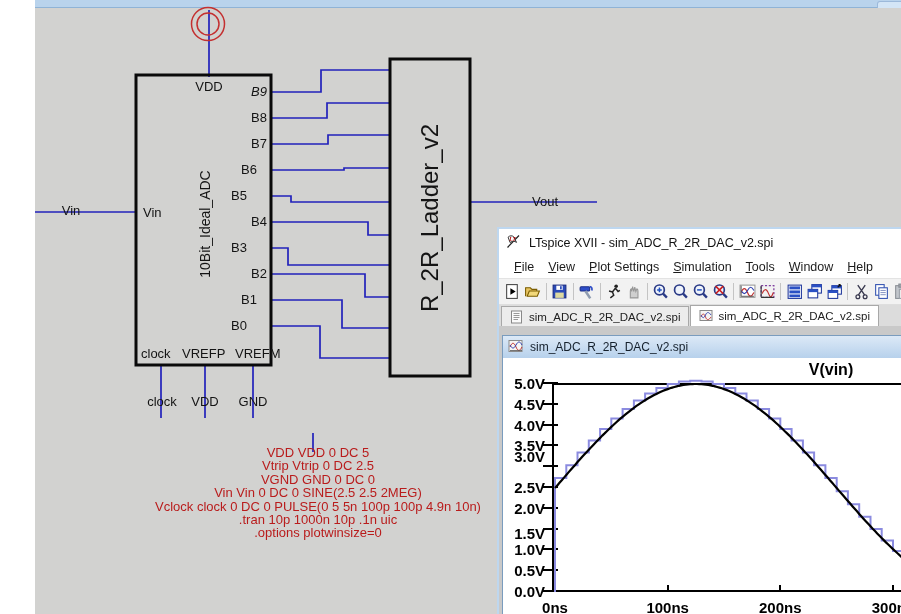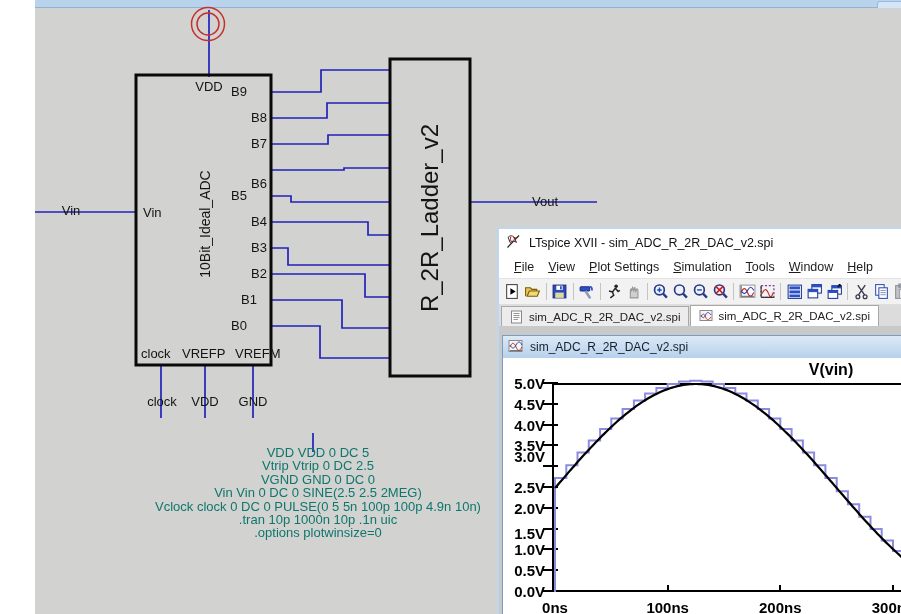--- a/index.html
+++ b/index.html
@@ -8,21 +8,21 @@
 
   
   .topstrip{position:absolute;left:0;top:0;width:901px;height:7px;background:#b9d3ec;border-bottom:1px solid #8fb3d6;}
   .stub{position:absolute;top:1px;height:6px;background:#d3e5f6;border:1px solid #9cb9da;border-bottom:none;border-radius:3px 3px 0 0;}
 
   
   #schem-svg{position:absolute;left:0;top:0;z-index:1;}
   .stext{position:absolute;z-index:2;font-size:13px;color:#141414;white-space:nowrap;}
   .vtext{transform:translate(-50%,-50%) rotate(-90deg);}
   .ctr{text-align:center;}
-  #spice{position:absolute;left:111px;top:446px;width:344px;z-index:2;font-size:13px;line-height:13.4px;color:#0f766e;text-align:center;}
+  #spice{position:absolute;left:111px;top:446px;width:344px;z-index:2;font-size:13px;line-height:13.4px;color:#b91c1c;text-align:center;}
 
   
   #ltwin{position:absolute;left:462px;top:227px;width:441px;height:388px;z-index:10;
          background:#fff;border-left:2px solid #bed7ef;border-top:2px solid #bed7ef;
          box-sizing:border-box;display:flex;flex-direction:column;}
   .titlebar{height:27px;display:flex;align-items:center;background:#fff;font-size:12.5px;color:#111;flex:0 0 auto;}
   .titlebar .appicon{margin:0 7px 0 6px;flex:0 0 auto;}
   .menubar{height:22px;display:flex;align-items:center;background:#fff;font-size:12.5px;color:#1c1c1c;padding-left:8px;flex:0 0 auto;}
   .menuitem{padding:2px 7px;cursor:default;}
   .toolbar{height:25px;background:#f2f2f2;border-top:1px solid #e3e3e3;border-bottom:1px solid #dedede;
@@ -80,27 +80,27 @@
       <rect x="101" y="75" width="135" height="290" fill="none" stroke="#0a0a0a" stroke-width="3"></rect>
       <rect x="355" y="59" width="80" height="317" fill="none" stroke="#0a0a0a" stroke-width="3"></rect>
       <circle cx="173" cy="24" r="16.5" fill="none" stroke="#c43030" stroke-width="1.5"></circle>
       <circle cx="173" cy="24" r="11" fill="none" stroke="#c43030" stroke-width="1.5"></circle>
     </svg>
 
   <div class="stext ctr" style="left:154px;top:79px;width:40px;">VDD</div>
   <div class="stext" style="left:108px;top:205px;">Vin</div>
   <div class="stext vtext" style="left:170px;top:224px;font-size:14px;">10Bit_Ideal_ADC</div>
   <div id="bpins">
-      <div class="stext" style="left: 196px; top: 84px; width: 36px; text-align: left;">B9</div>
+      <div class="stext" style="left: 196px; top: 84px; width: 36px; text-align: right; font-style: italic;">B9</div>
       <div class="stext" style="left: 196px; top: 110px; width: 36px; text-align: right;">B8</div>
       <div class="stext" style="left: 196px; top: 136px; width: 36px; text-align: right;">B7</div>
-      <div class="stext" style="left: 196px; top: 176px; width: 36px; text-align: right;">B6</div>
+      <div class="stext" style="left: 196px; top: 162px; width: 36px; text-align: center;">B6</div>
       <div class="stext" style="left: 196px; top: 188px; width: 36px; ">B5</div>
       <div class="stext" style="left: 196px; top: 214px; width: 36px; text-align: right;">B4</div>
-      <div class="stext" style="left: 196px; top: 240px; width: 36px; text-align: right;">B3</div>
+      <div class="stext" style="left: 196px; top: 240px; width: 36px; text-align: left;">B3</div>
       <div class="stext" style="left: 196px; top: 266px; width: 36px; text-align: right;">B2</div>
       <div class="stext" style="left: 196px; top: 292px; width: 36px; text-align: center;">B1</div>
       <div class="stext" style="left: 196px; top: 318px; width: 36px; text-align: left;">B0</div>
     </div>
   <div id="botpins">
       <div class="stext" style="left: 106px; top: 346px;">clock</div>
       <div class="stext" style="left: 147px; top: 346px;">VREFP</div>
       <div class="stext" style="left: 200px; top: 346px;">VREFM</div>
     </div>
   <div class="stext vtext" style="left:395px;top:218px;font-size:24px;">R_2R_Ladder_v2</div>

